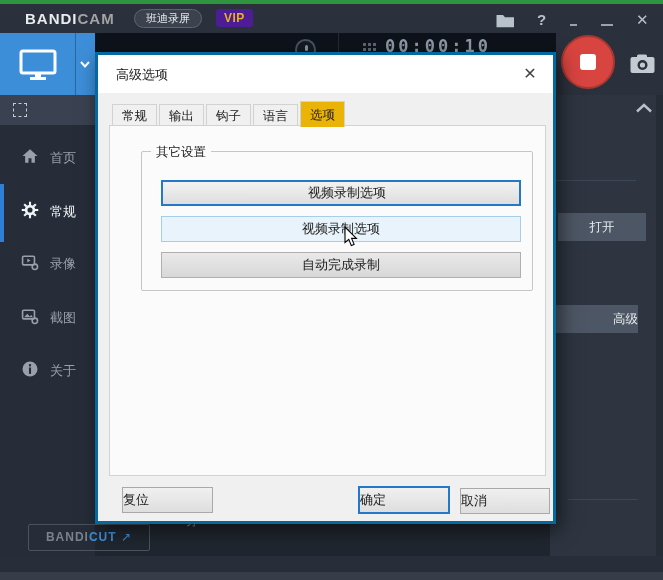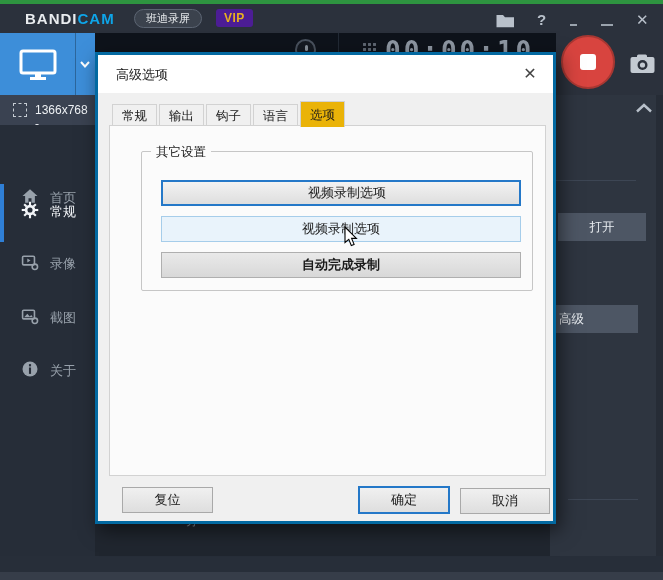--- a/index.html
+++ b/index.html
@@ -6,40 +6,40 @@
   html,body { width:663px; height:580px; }
   body { font-family:"Liberation Sans", sans-serif; background:#20262f; overflow:hidden; }
   .stage { position:relative; width:663px; height:580px; background:#20262f; overflow:hidden; }
   .abs { position:absolute; }
 
   
   .green-strip { left:0; top:0; width:663px; height:4px; background:#2e9440; }
   .titlebar { left:0; top:4px; width:663px; height:29px; background:#2b313c; }
   .brand { left:25px; top:6px; font-size:15px; font-weight:bold; letter-spacing:1px; }
   .brand .bandi { color:#e9ecef; }
-  .brand .cam { color:#0ea5e9;margin-top:13px; }
+  .brand .cam { color:#a3a3a3;margin-top:13px; }
   .sub-pill { left:134px; top:5px; height:19px; line-height:17px; padding:0 11px; border:1px solid #5c6573;
               border-radius:10px; background:#3b424d; color:#e6e9ec; font-size:11px; }
   .vip { left:216px; top:5px; height:18px; line-height:18px; padding:0 8px; border-radius:3px;
          background:#4c1d95; color:#e8b11f; font-size:12px; font-weight:bold; letter-spacing:.5px; }
   .tb-icon { color:#b9c1cb; font-size:15px; font-weight:bold; top:7px; }
   .dash { background:#9aa3ad; height:2px; top:20px; }
 
   
   .blue-btn { left:0; top:33px; width:95px; height:62px; background:#3d8ed9; }
   .blue-btn .sep { position:absolute; left:75px; top:0; width:1px; height:62px; background:rgba(0,0,0,.28); }
   .record-strip { left:95px; top:33px; width:461px; height:19px; background:#0e131b; overflow:hidden; }
   .mic-circle { position:absolute; left:200px; top:6px; width:21px; height:21px; border-radius:50%;
                 background:#151a22; border:2px solid #49525e; }
   .mic-dot { position:absolute; left:8px; top:4px; width:3px; height:6px; border-radius:2px; background:#8b949e; }
   .v-sep { position:absolute; left:243px; top:0; width:1px; height:19px; background:#222a35; }
   .grid-icon { position:absolute; left:267px; top:9px; width:15px; height:15px;
                background-image:radial-gradient(#5f6873 1.4px, transparent 1.6px); background-size:5px 5px; }
   .timer { position:absolute; left:290px; top:3px; font-family:"DejaVu Sans Mono", monospace;
-           font-size:26px; font-weight:bold; letter-spacing:3px; color:#8f98a4; }
+           font-size:17px; font-weight:bold; letter-spacing:3px; color:#8f98a4; }
   .stop-area { left:556px; top:33px; width:107px; height:62px; background:#2b313c; }
   .stop-btn { position:absolute; left:5px; top:2px; width:54px; height:54px; border-radius:50%;
               background:#d8443f; border:2px solid #a83732; }
   .stop-sq { position:absolute; left:17px; top:17px; width:16px; height:16px; border-radius:3px; background:#ffffff; }
 
   
   .res-strip { left:0; top:95px; width:95px; height:30px; background:#3a4251; color:#eef1f4; font-size:12px; }
   .dash-rect { position:absolute; left:13px; top:8px; width:14px; height:14px; border:1px dashed #c6ccd3; }
   .res-text { position:absolute; left:35px; top:8px; }
   .sidebar { left:0; top:125px; width:95px; height:431px; background:#262d38; }
@@ -74,22 +74,22 @@
   .tab { height:22px; line-height:22px; padding:0 9px; margin-right:2px; font-size:12.5px; color:#1a1a1a;
          background:#f0f0f0; border:1px solid #d2d2d2; border-bottom:none; }
   .tab.active { height:26px; line-height:26px; background:#eab308; position:relative; z-index:3; margin-bottom:-1px; }
   .tab-panel { position:absolute; left:11px; top:70px; width:437px; height:351px; background:#fbfbfb; border:1px solid #d2d2d2; }
   .groupbox { position:absolute; left:31px; top:25px; width:392px; height:140px; border:1px solid #c6c6c6; border-radius:2px; }
   .grp-label { position:absolute; left:9px; top:-8px; padding:0 5px; background:#fbfbfb; font-size:12.5px; color:#1a1a1a; }
   .grp-btn { position:absolute; left:19px; width:360px; height:26px; font-size:13px; color:#1a1a1a;
              text-align:center; line-height:24px; }
   .grp-btn.default { border:2px solid #2478c8; background:linear-gradient(#f2f2f2,#dedede); line-height:22px; }
   .grp-btn.hover { border:1px solid #a6cdea; background:#e9f3fb; }
-  .grp-btn.normal { border:1px solid #afafaf; background:linear-gradient(#e9e9e9,#d8d8d8);font-weight:bold; }
-  .ftr-btn { position:absolute; height:26px; font-size:13px; color:#1a1a1a; text-align:center; line-height:24px;
+  .grp-btn.normal { border:1px solid #afafaf; background:linear-gradient(#e9e9e9,#d8d8d8); }
+  .ftr-btn { position:absolute; height:26px; font-size:13px; color:#1a1a1a; line-height:24px;
              border:1px solid #a9a9a9; background:linear-gradient(#f0f0f0,#dedede); }
   .ftr-btn.default { border:2px solid #2478c8; height:28px; line-height:24px; }
 
   .cursor { z-index:50; }
 </style>
 </head>
 <body>
 
 <div class="stage">
 
@@ -137,40 +137,39 @@
     <svg class="abs" style="left:74px; top:21px;" width="25" height="20" viewBox="0 0 25 20">
       <rect x="7" y="0.5" width="10" height="5" rx="1.5" fill="#c3cad2"></rect>
       <rect x="0.5" y="3" width="24" height="16" rx="2" fill="#c3cad2"></rect>
       <circle cx="12.5" cy="11" r="5" fill="#2b313c"></circle>
       <circle cx="12.5" cy="11" r="2.6" fill="#c3cad2"></circle>
     </svg>
   </div>
 
   <div class="abs res-strip">
     <div class="dash-rect"></div>
-    <div class="res-text">1366x768 -</div>
   </div>
 
   <div class="abs content-bg"></div>
 
   <div class="abs right-panel">
     <svg class="chev-up" width="18" height="10" viewBox="0 0 18 10">
       <path d="M2 8.5 L9 2 L16 8.5" fill="none" stroke="#b8c0ca" stroke-width="2.4"></path>
     </svg>
     <div class="rp-div" style="left:6px; top:85px; width:80px;"></div>
     <div class="rp-btn" style="left:8px; top:118px; width:88px; height:28px; line-height:28px;">打开</div>
-    <div class="rp-btn" style="left:-45px; top:210px; width:133px; height:28px; line-height:28px;">高级</div>
+    <div class="rp-btn" style="left:-45px; top:210px; width:133px; height:28px; line-height:28px;text-align:right;">高级</div>
     <div class="rp-div" style="left:18px; top:404px; width:70px;"></div>
     <div class="right-edge"></div>
   </div>
 
   <div class="abs sidebar">
     <div class="active-bar"></div>
 
-    <div class="side-item" style="top:19px;margin-top:40px;">
+    <div class="side-item" style="top:19px;">
       <svg width="18" height="18" viewBox="0 0 24 24">
         <path d="M12 3 L22 12 H18.5 V21 H14 V15 H10 V21 H5.5 V12 H2 Z" fill="currentColor"></path>
       </svg>
       <span class="s-label">首页</span>
     </div>
 
     <div class="side-item active" style="top:73px;">
       <svg width="18" height="18" viewBox="0 0 24 24">
         <circle cx="12" cy="12" r="5.2" fill="none" stroke="currentColor" stroke-width="3.6"></circle>
         <g fill="currentColor">
@@ -207,20 +206,24 @@
 
     <div class="side-item" style="top:232px;">
       <svg width="18" height="18" viewBox="0 0 24 24">
         <circle cx="12" cy="12" r="10" fill="currentColor"></circle>
         <rect x="10.6" y="5.5" width="2.8" height="3" fill="#262d38"></rect>
         <rect x="10.6" y="10" width="2.8" height="8.5" fill="#262d38"></rect>
       </svg>
       <span class="s-label">关于</span>
     </div>
 
+    <div class="bandicut">
+      <span class="b1">BANDI</span><span class="b2">CUT</span>
+      <span class="arw">↗</span>
+    </div>
   </div>
 
   <div class="abs bottom-bar"></div>
   <div class="abs bottom-strip"></div>
   <div class="abs partial-frag">分</div>
 
   <div class="abs dialog">
     <div class="dlg-title">
       <div class="t">高级选项</div>
       <div class="dlg-close">✕</div>

